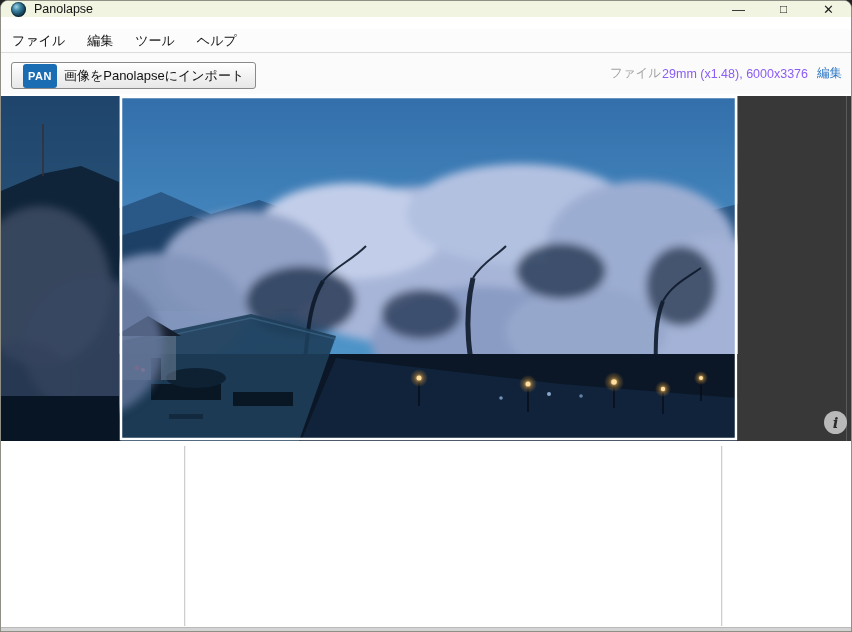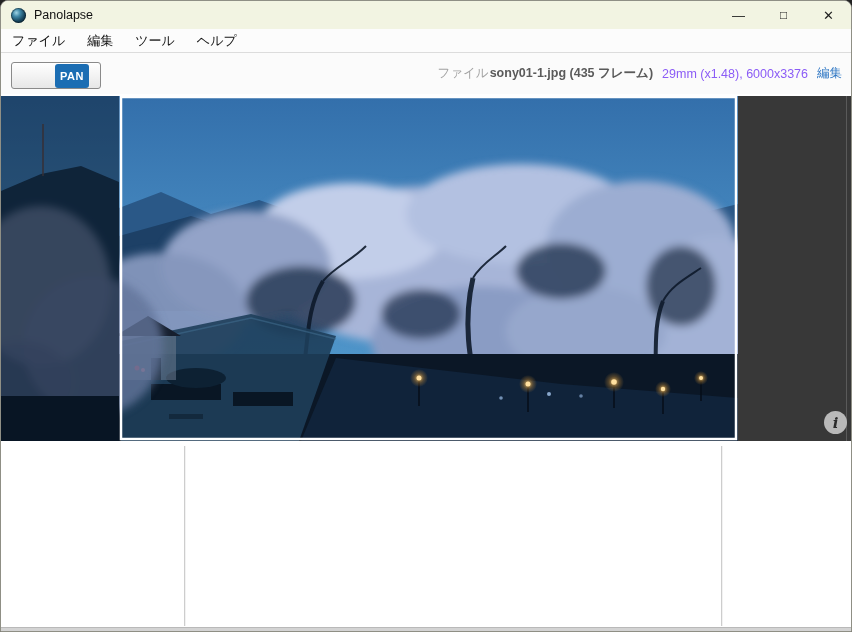--- a/index.html
+++ b/index.html
@@ -1,38 +1,38 @@
 <!DOCTYPE html>
 <html><head>
 <meta charset="utf-8">
 <style>
   html,body{margin:0;padding:0;background:#222;}
   body{width:852px;height:632px;position:relative;font-family:"Liberation Sans","DejaVu Sans",sans-serif;overflow:hidden;}
   .window{position:absolute;inset:0;background:#ffffff;border:1px solid #8f8f85;border-radius:8px 8px 0 0;overflow:hidden;box-sizing:border-box;}
 
   
-  .titlebar{position:absolute;left:0;top:0;right:0;height:28px;background:#f2f4e2;display:flex;align-items:center;}
+  .titlebar{position:absolute;left:0;top:0;right:0;height:16px;background:#f2f4e2;display:flex;align-items:center;}
   .app-icon{width:15px;height:15px;border-radius:50%;margin-left:10px;
     background:radial-gradient(circle at 36% 32%, #9fd4e4 0%, #3f87a6 28%, #144057 62%, #0a2533 100%);
     box-shadow:0 0 0 1px rgba(0,0,0,.35) inset;}
   .title-text{margin-left:8px;font-size:12.5px;color:#111;}
   .win-controls{margin-left:auto;display:flex;height:100%;}
   .win-btn{width:45px;height:100%;display:flex;align-items:center;justify-content:center;font-size:13px;color:#1c1c1c;cursor:default;}
   .win-btn.max{font-size:12px;}
 
   
   .menubar{position:absolute;left:0;top:28px;right:0;height:23px;background:#fcfcfc;display:flex;align-items:center;border-bottom:1px solid #dcdcdc;}
   .menu-item{padding:0 11px;font-size:13px;color:#111;}
 
   
   .toolbar{position:absolute;left:0;top:52px;right:0;height:41px;background:#fbfbfb;}
   .tool-btn{position:absolute;top:9px;height:25px;display:inline-flex;align-items:center;gap:7px;padding:0 11px;
     border:1px solid #8a8a8a;border-radius:3px;background:linear-gradient(#ffffff,#e7e7e7);font-size:13px;color:#111;
     box-shadow:0 1px 0 rgba(255,255,255,.8) inset;}
-  .badge{background:#1b6db3;color:#fff;font-weight:bold;font-size:11px;padding:6px 5px;border-radius:3px;letter-spacing:.5px;margin-left:32px;}
+  .badge{background:#1b6db3;color:#fff;font-weight:bold;font-size:11px;padding:6px 5px;border-radius:3px;letter-spacing:.5px;}
   .file-info{position:absolute;right:9px;top:0;height:41px;display:flex;align-items:center;gap:9px;font-size:12.5px;}
   .fi-label{color:#a3a3a3;margin-right:-8px;}
   .fi-name{color:#5a5a5a;font-weight:bold;}
   .fi-details{color:#8b5cf6;}
   .link{color:#2f77c4;cursor:pointer;}
 
   
   .preview{position:absolute;left:0;top:95px;width:852px;height:345px;background:#383838;}
   .preview svg{display:block;}
   .info-icon{position:absolute;left:823px;top:315px;width:23px;height:23px;border-radius:50%;background:rgba(196,196,196,.92);
@@ -64,24 +64,24 @@
   <div class="menubar">
     <div class="menu-item">ファイル</div>
     <div class="menu-item">編集</div>
     <div class="menu-item">ツール</div>
     <div class="menu-item">ヘルプ</div>
   </div>
 
   <div class="toolbar">
     <div class="tool-btn" style="left:10px;">
       <span class="badge">PAN</span>
+      <span>画像をPanolapseにインポート</span>
     </div>
     <div class="file-info">
       <span class="fi-label">ファイル</span>
-      <span class="fi-name">sony01-1.jpg (435 フレーム)</span>
       <span class="fi-details">29mm (x1.48), 6000x3376</span>
       <span class="link">編集</span>
     </div>
   </div>
 
   <div class="preview">
     <svg width="852" height="345" viewBox="0 0 852 345" preserveAspectRatio="none">
       <defs>
         <linearGradient id="sky" x1="0" y1="0" x2="0" y2="1">
           <stop offset="0" stop-color="#336fab"></stop>

